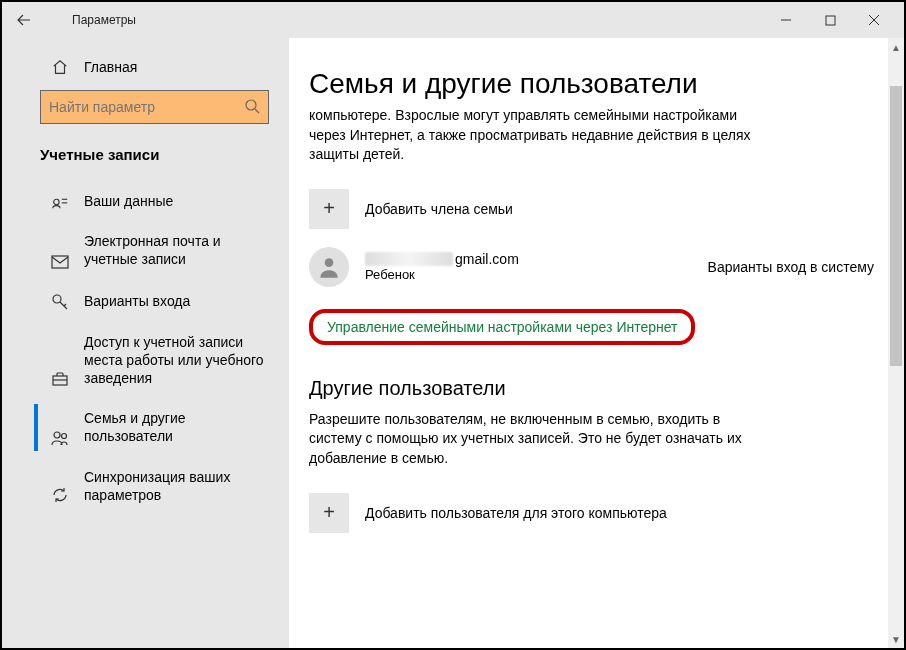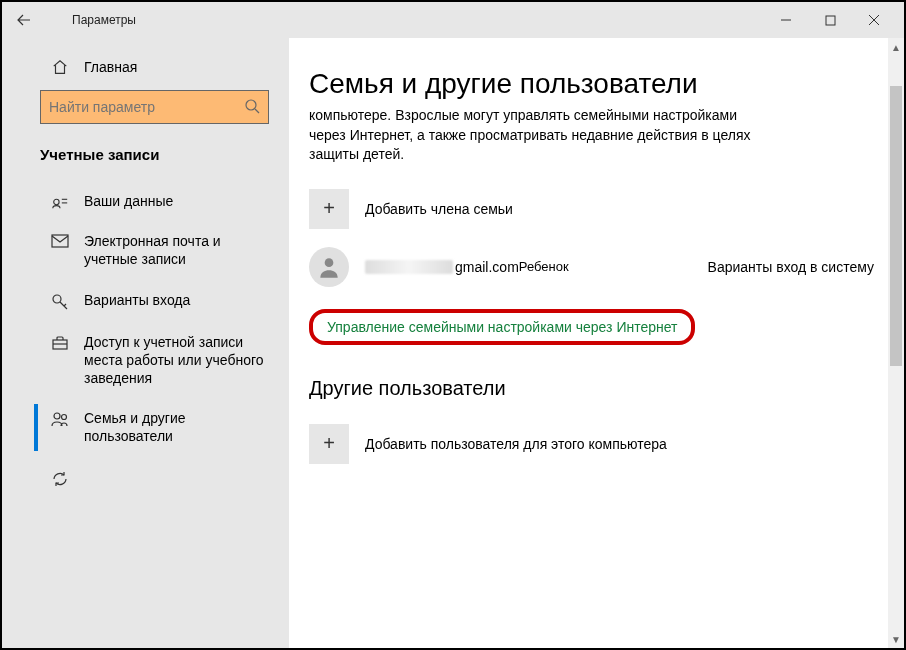--- a/index.html
+++ b/index.html
@@ -13,34 +13,34 @@
   .tb-btn svg { stroke: #333; }
   .body { flex: 1; display: flex; min-height: 0; }
   .sidebar { width: 287px; background: #e7e7e7; padding: 12px 0 12px 0; display: flex; flex-direction: column; }
   .home-row { display: flex; align-items: center; gap: 14px; padding: 8px 20px 8px 48px; cursor: pointer; }
   .home-row .icon-wrap { width: 20px; display: flex; justify-content: center; }
   .search-wrap { padding: 6px 20px 12px 38px; }
   .search-box { display: flex; align-items: center; border: 1px solid #666; background: #fdba74; height: 34px; padding: 0 8px; }
   .search-box input { flex: 1; border: none; outline: none; font-size: 14px; background: transparent; color: #666; }
   .section-title { font-weight: 600; font-size: 15px; padding: 10px 20px 18px 38px; }
   .nav { display: flex; flex-direction: column; }
-  .nav-item { display: flex; align-items: flex-start; gap: 14px; padding: 11px 20px 11px 48px; cursor: pointer; position: relative; line-height: 1.3; }
+  .nav-item { display: flex; align-items: flex-end; gap: 14px; padding: 11px 20px 11px 48px; cursor: pointer; position: relative; line-height: 1.3; }
   .nav-item.selected::before { content: ""; position: absolute; left: 32px; top: 6px; bottom: 6px; width: 4px; background: #0078d7; }
   .nav-item .icon-wrap { width: 20px; flex-shrink: 0; display: flex; justify-content: center; align-items: center; margin-top: 2px; }
   .nav-item .label { font-size: 14px; }
   .content { flex: 1; position: relative; background: #fff; overflow: hidden; }
   .content-inner { padding: 30px 30px 20px 20px; }
   .h1 { font-size: 28px; font-weight: 400; margin-bottom: 6px; }
   .desc { font-size: 14px; color: #000; max-width: 450px; line-height: 1.4; }
   .add-row { display: flex; align-items: center; gap: 16px; margin-top: 24px; cursor: pointer; }
   .plus-box { width: 40px; height: 40px; background: #e6e6e6; display: flex; align-items: center; justify-content: center; font-size: 20px; color: #333; }
   .user-row { display: flex; align-items: center; gap: 16px; margin-top: 18px; }
   .avatar { width: 40px; height: 40px; border-radius: 50%; background: #e0e0e0; display: flex; align-items: center; justify-content: center; }
   .avatar svg { fill: #888; }
-  .user-info { display: flex; flex-direction: row; }
+  .user-info { display: flex; flex-direction: column; }
   .email-row { display: flex; align-items: center; gap: 2px; }
   .blur { width: 88px; height: 14px; background: linear-gradient(90deg,#ddd,#f5f5f5,#ddd); border-radius: 2px; filter: blur(1px); }
   .user-type { font-size: 13px; color: #000; }
   .status { margin-left: auto; font-size: 14px; }
   .link-highlight { display: inline-block; margin-top: 22px; border: 4px solid #cc0000; border-radius: 16px; padding: 6px 14px; color: #15803d; font-size: 14px; cursor: pointer; }
   .sub-h { font-size: 20px; font-weight: 400; margin-top: 32px; margin-bottom: 10px; }
   .scrollbar { position: absolute; right: 0; top: 0; width: 16px; height: 100%; background: #f0f0f0; display: flex; flex-direction: column; }
   .sb-arrow { height: 18px; display: flex; align-items: center; justify-content: center; cursor: pointer; color: #666; font-size: 10px; }
   .sb-track { flex: 1; position: relative; }
   .sb-thumb { position: absolute; left: 2px; right: 2px; top: 30px; height: 280px; background: #c4c4c4; cursor: pointer; }
@@ -152,20 +152,21 @@
           </span>
           <span class="label">Семья и другие пользователи</span>
         </div>
         <div class="nav-item">
           <span class="icon-wrap">
             <svg width="18" height="18" viewBox="0 0 18 18" fill="none" stroke="#333" stroke-width="1.2">
                 <path d="M3 9a6 6 0 0 1 10-4 M15 9a6 6 0 0 1-10 4"></path>
                 <path d="M13 2 v3 h-3 M5 16 v-3 h3"></path>
               </svg>
           </span>
+          <span class="label">Синхронизация ваших параметров</span>
         </div>
       </div>
     </div>
 
     <div class="content">
       <div class="content-inner">
         <div class="h1">Семья и другие пользователи</div>
         <div class="desc">компьютере. Взрослые могут управлять семейными настройками через Интернет, а также просматривать недавние действия в целях защиты детей.</div>
 
         <div class="add-row">
@@ -186,20 +187,21 @@
               <span>gmail.com</span>
             </div>
             <span class="user-type">Ребенок</span>
           </div>
           <div class="status">Варианты вход в систему</div>
         </div>
 
         <div class="link-highlight">Управление семейными настройками через Интернет</div>
 
         <div class="sub-h">Другие пользователи</div>
+        <div class="desc">Разрешите пользователям, не включенным в семью, входить в систему с помощью их учетных записей. Это не будет означать их добавление в семью.</div>
 
         <div class="add-row">
           <div class="plus-box">+</div>
           <span>Добавить пользователя для этого компьютера</span>
         </div>
       </div>
 
       <div class="scrollbar">
         <div class="sb-arrow">▲</div>
         <div class="sb-track">

